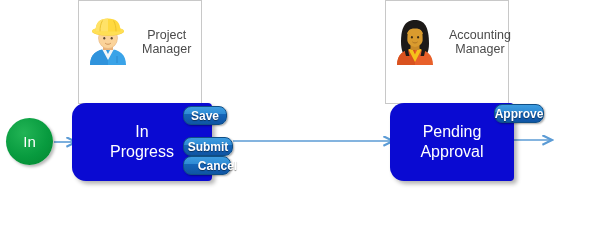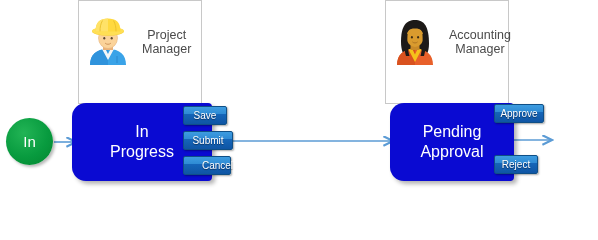--- a/index.html
+++ b/index.html
@@ -83,33 +83,34 @@
     box-sizing: border-box;
   }
   #state-in-progress      { left: 72px;  top: 103px; width: 140px; height: 78px; }
   #state-pending-approval { left: 390px; top: 103px; width: 124px; height: 78px; }
 
   
   .action-btn {
     position: absolute;
     height: 19px;
     border: 1px solid #0f4f86;
-    border-radius: 2px;
+    border-radius: 8px;
     background: linear-gradient(to bottom, #3d9ce0 0%, #2e8ad4 42%, #1565b8 44%, #0f55a4 100%);
     box-shadow: 1px 1px 2px rgba(0,0,0,0.35);
     color: #ffffff;
-    font-size: 10px;
+    font-size: 12px;
     display: flex;
     align-items: center;
     justify-content: center;
     box-sizing: border-box;
     text-shadow: 0 1px 1px rgba(0,0,0,0.45);
+    font-weight: bold;
   }
   #btn-save    { left: 183px; top: 106px; width: 44px; }
-  #btn-submit  { left: 183px; top: 131px; width: 50px; }
+  #btn-submit  { left: 183px; top: 137px; width: 50px; }
   #btn-cancel  { left: 183px; top: 156px; width: 48px; padding-left: 21px; }
   #btn-approve { left: 494px; top: 104px; width: 50px; text-align: center; }
   #btn-reject  { left: 494px; top: 155px; width: 44px; }
 
   
   .terminal-node {
     position: absolute;
     border-radius: 50%;
     display: flex;
     align-items: center;
@@ -234,18 +235,15 @@
   </div>
   <div class="action-btn" id="btn-submit">
     <span>Submit</span>
   </div>
   <div class="action-btn" id="btn-cancel">
     <span>Cancel</span>
   </div>
   <div class="action-btn" id="btn-approve">
     <span>Approve</span>
   </div>
-  <div class="action-btn" id="btn-reject">
-    <span>Reject</span>
-  </div>
 
 
 </div>
 
 </body></html>

